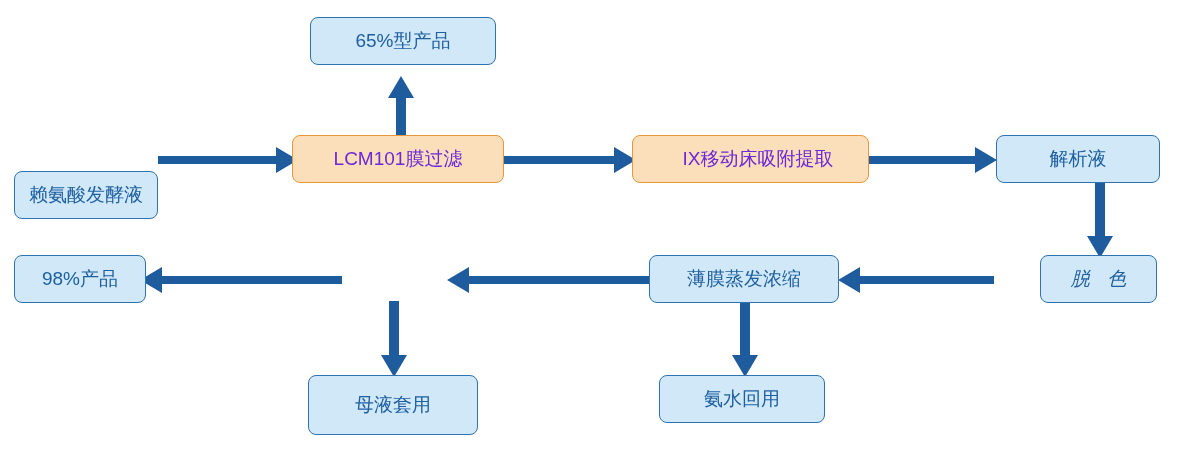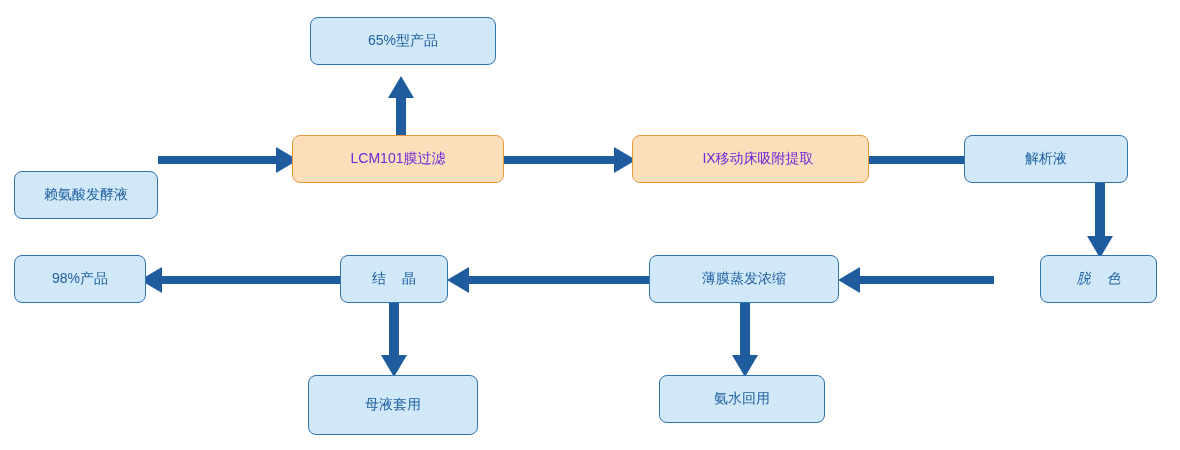--- a/index.html
+++ b/index.html
@@ -34,21 +34,21 @@
     border: 1.4px solid #2f73b0;
     color: #1f5fa0;
   }
   .node.orange {
     background: #fbdfbb;
     border: 1.4px solid #e8973c;
     color: #6d28d9;
   }
   .node-label {
     display: block;
-    font-size: 14px;
+    font-size: 19px;
   }
   .node.wide-letter .node-label {
     letter-spacing: 6px;
     text-indent: 6px;
   }
   
   .conn {
     position: absolute;
     z-index: 1;
   }
@@ -131,39 +131,36 @@
   </div>
 
   <div class="node blue" style="left:310px; top:17px; width:186px; height:48px;">
     <span class="node-label">65%型产品</span>
   </div>
 
   <div class="node orange" style="left:632px; top:135px; width:237px; height:48px;padding-left:15px;">
     <span class="node-label">IX移动床吸附提取</span>
   </div>
 
-  <div class="node blue" style="left:964px; top:135px; width:164px; height:48px;">
+  <div class="node blue" style="left:996px; top:135px; width:164px; height:48px;">
     <span class="node-label">解析液</span>
   </div>
 
   <div class="node blue wide-letter" style="left:1040px; top:255px; width:117px; height:48px;font-style:italic;">
     <span class="node-label">脱 色</span>
   </div>
 
   <div class="node blue" style="left:659px; top:375px; width:166px; height:48px;">
     <span class="node-label">氨水回用</span>
   </div>
 
   <div class="node blue" style="left:649px; top:255px; width:190px; height:48px;">
     <span class="node-label">薄膜蒸发浓缩</span>
   </div>
 
-  <div class="node blue wide-letter" style="left:340px; top:255px; width:108px; height:48px;">
-    <span class="node-label">结 晶</span>
-  </div>
 
   <div class="node blue" style="left:308px; top:375px; width:170px; height:60px;">
     <span class="node-label">母液套用</span>
   </div>
 
   <div class="node blue" style="left:14px; top:255px; width:132px; height:48px;">
     <span class="node-label">98%产品</span>
   </div>
 
 </div>

